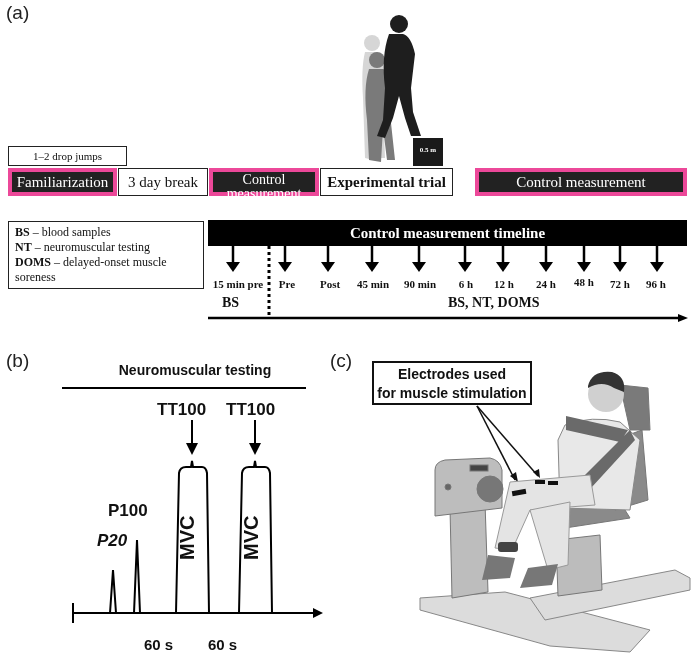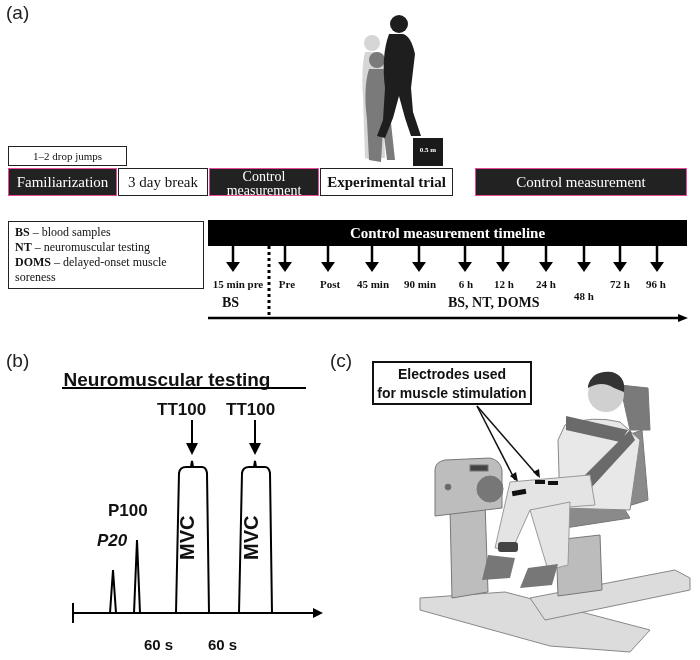--- a/index.html
+++ b/index.html
@@ -1,20 +1,20 @@
 <!DOCTYPE html>
 <html><head>
 <meta charset="utf-8">
 <style>
   * { box-sizing: border-box; margin: 0; padding: 0; }
   html, body { width: 700px; height: 660px; background: #ffffff; overflow: hidden; }
   body { position: relative; font-family: "Liberation Serif", serif; color: #111; }
   .abs { position: absolute; }
   .panel-label { font-family: "Liberation Sans", sans-serif; font-size: 19px; color: #222; }
-  .box-dark { background: #222222; color: #ffffff; border: 1px solid #ec4899; display: flex; align-items: center; justify-content: center; text-align: center; }
+  .box-dark { background: #222222; color: #ffffff; border: 4px solid #ec4899; display: flex; align-items: center; justify-content: center; text-align: center; }
   .box-light { background: #ffffff; color: #111; border: 1.5px solid #222; display: flex; align-items: center; justify-content: center; text-align: center; }
   .phase { font-size: 15px; line-height: 15px; height: 28px; top: 168px; }
   .legend { border: 1.5px solid #222; font-size: 12px; line-height: 15px; padding: 3px 6px; }
   .legend b { font-weight: bold; }
   .tl-bar { background: #000; color: #fff; font-weight: bold; font-size: 15px; display: flex; align-items: center; justify-content: center; }
   .tp-label { font-size: 11px; font-weight: bold; white-space: nowrap; transform: translateX(-50%); }
   .sans { font-family: "Liberation Sans", sans-serif; }
 </style>
 </head>
 <body>
@@ -96,29 +96,29 @@
 </svg>
 
 <div class="abs tp-label" style="left:238px; top:278px;">15 min pre</div>
 <div class="abs tp-label" style="left:287px; top:278px;">Pre</div>
 <div class="abs tp-label" style="left:330px; top:278px;">Post</div>
 <div class="abs tp-label" style="left:373px; top:278px;">45 min</div>
 <div class="abs tp-label" style="left:420px; top:278px;">90 min</div>
 <div class="abs tp-label" style="left:466px; top:278px;">6 h</div>
 <div class="abs tp-label" style="left:504px; top:278px;">12 h</div>
 <div class="abs tp-label" style="left:546px; top:278px;">24 h</div>
-<div class="abs tp-label" style="left:584px; top:290px;">48 h</div>
+<div class="abs tp-label" style="left:584px; top:276px;">48 h</div>
 <div class="abs tp-label" style="left:620px; top:278px;">72 h</div>
 <div class="abs tp-label" style="left:656px; top:278px;">96 h</div>
 
 <div class="abs" style="left:222px; top:295px; font-size:14px; font-weight:bold;">BS</div>
 <div class="abs" style="left:413px; top:295px; font-size:14px; font-weight:bold;margin-left:35px;">BS, NT, DOMS</div>
 
 <div class="abs panel-label" style="left:6px; top:350px;">(b)</div>
-<div class="abs sans" style="left:44px; top:362px; width:246px; text-align:center; font-size:19px; font-weight:bold;margin-top:7px;">Neuromuscular testing</div>
+<div class="abs sans" style="left:72px; top:362px; width:246px; text-align:center; font-size:14px; font-weight:bold;">Neuromuscular testing</div>
 <div class="abs" style="left:62px; top:387px; width:244px; height:2px; background:#000;"></div>
 
 <svg class="abs" style="left:60px; top:395px;" width="270" height="230">
 
   <line x1="13" y1="218" x2="255" y2="218" stroke="#000" stroke-width="2"></line>
   <line x1="13" y1="208" x2="13" y2="228" stroke="#000" stroke-width="2"></line>
   <path d="M253 213 L263 218 L253 223 Z" fill="#000"></path>
 
   <path d="M50 218 L53 175 L56 218" fill="none" stroke="#000" stroke-width="2"></path>
 

